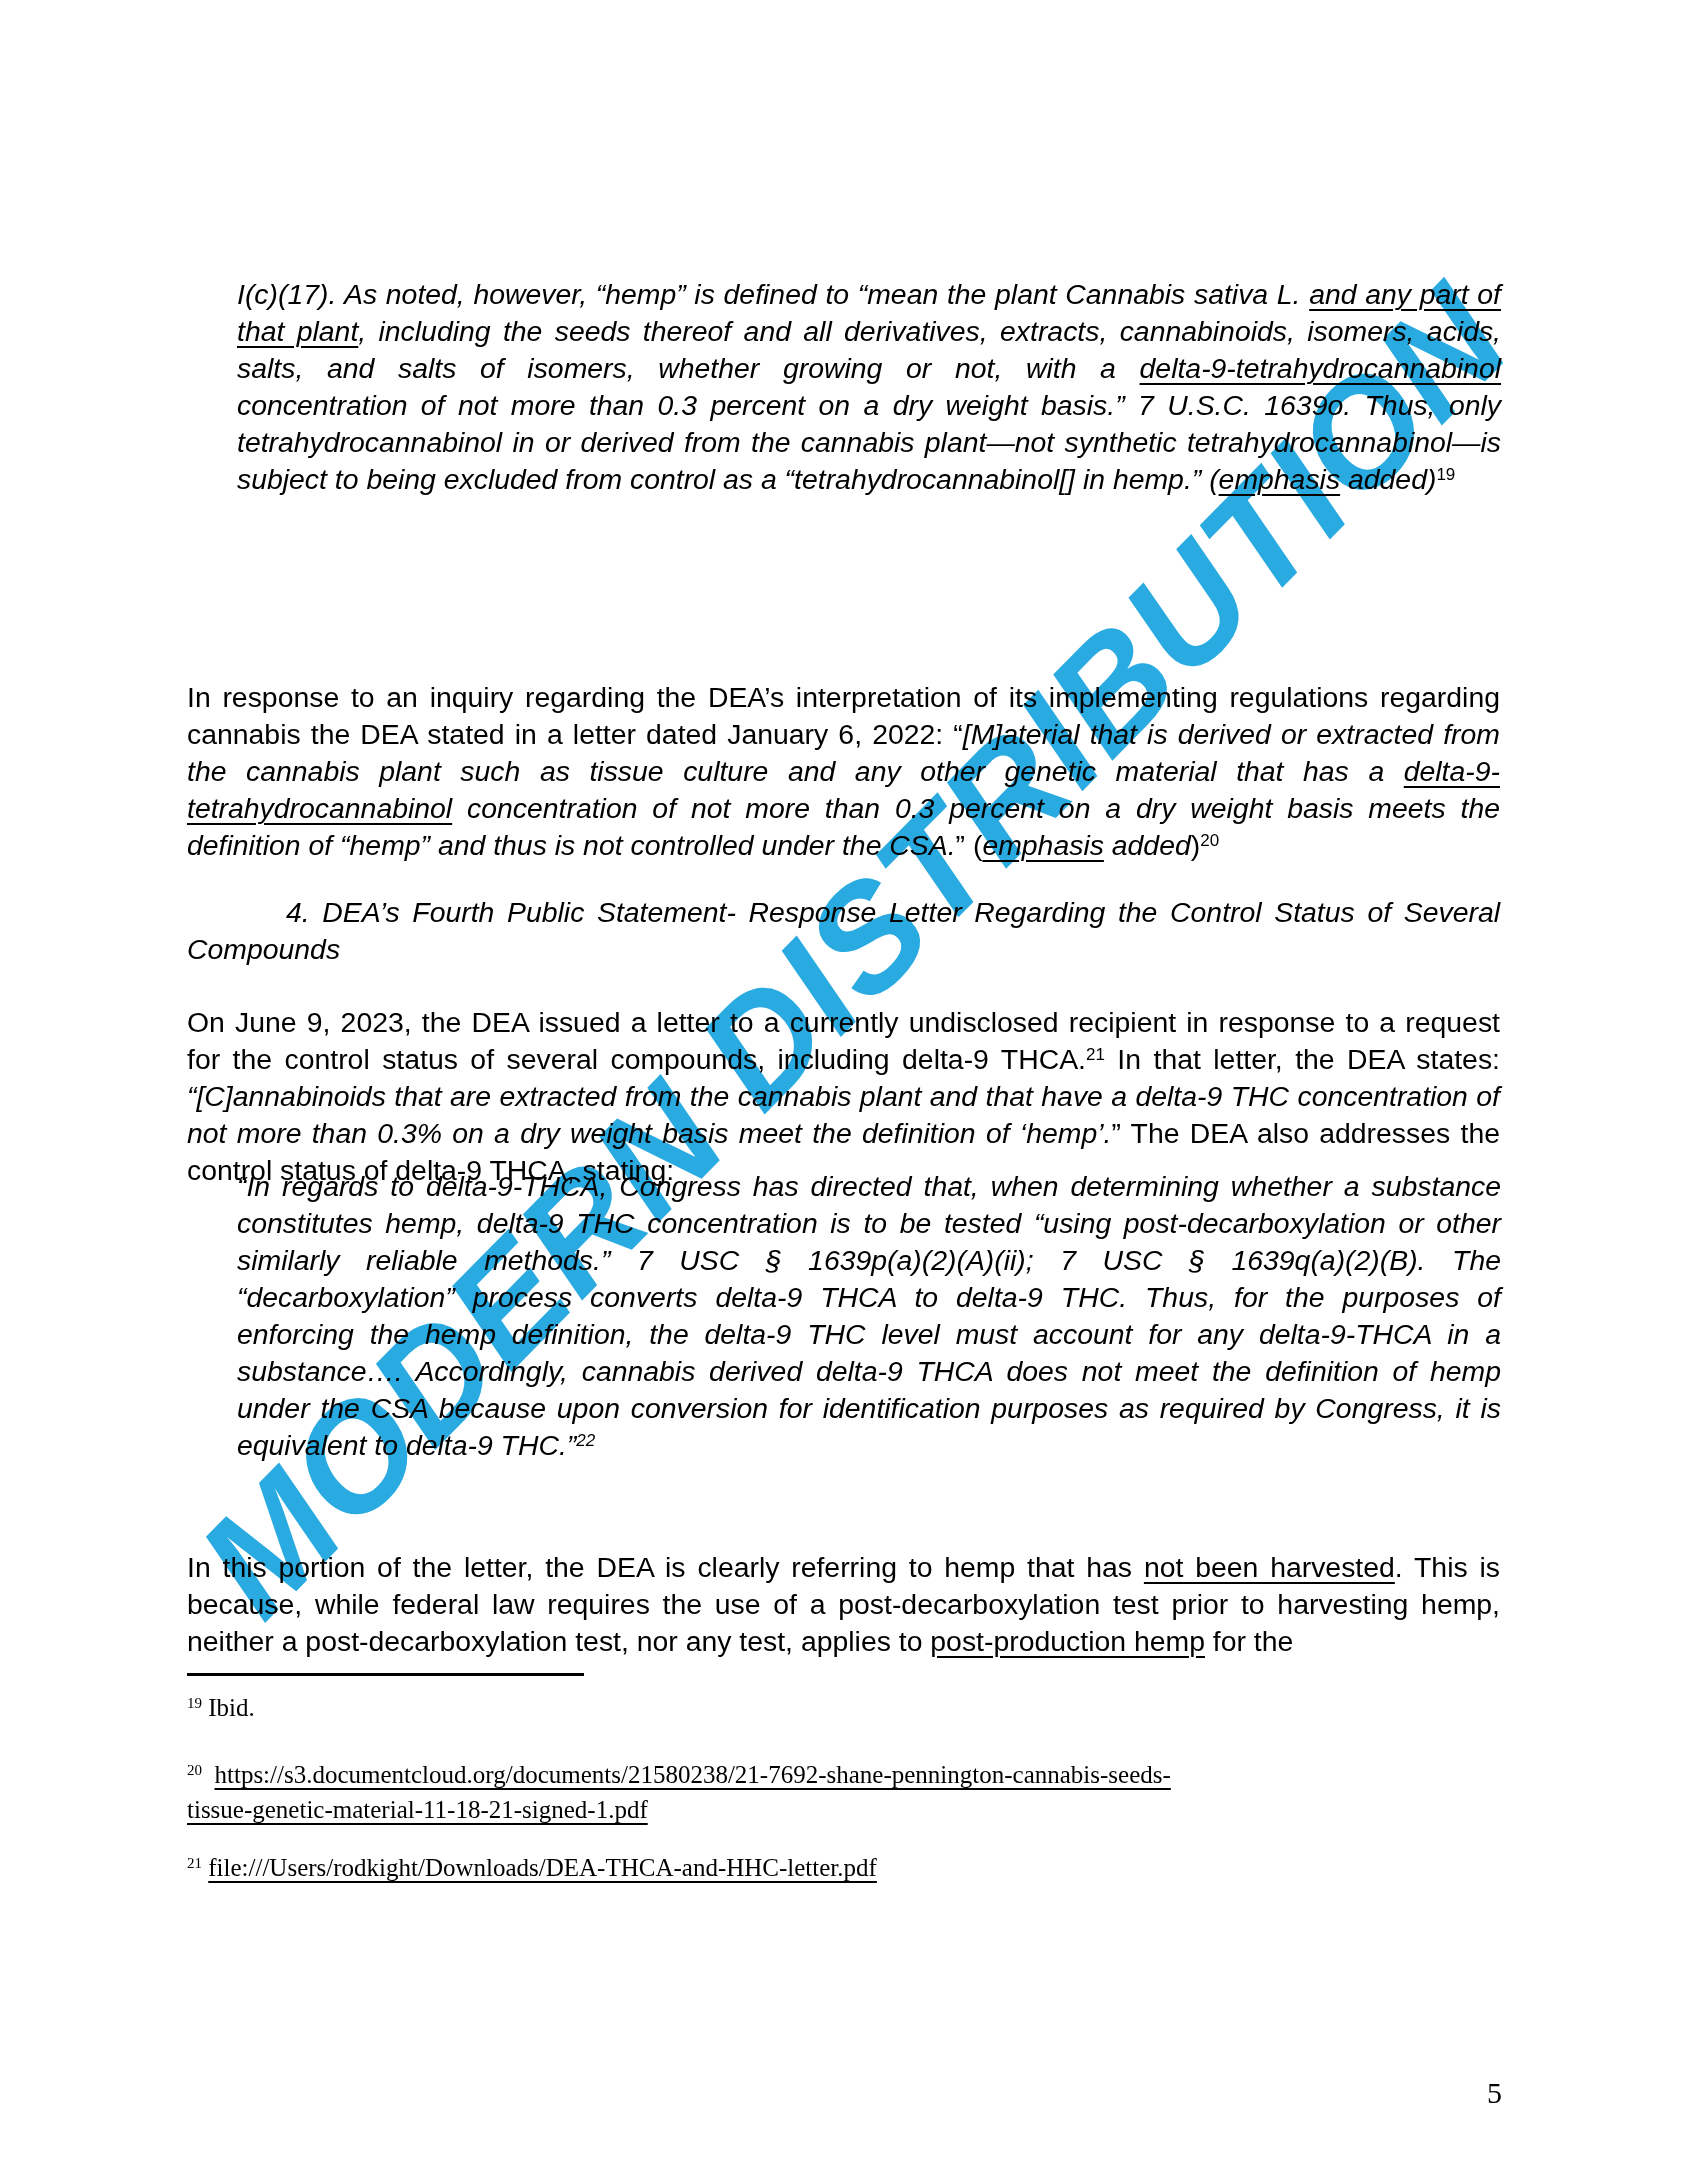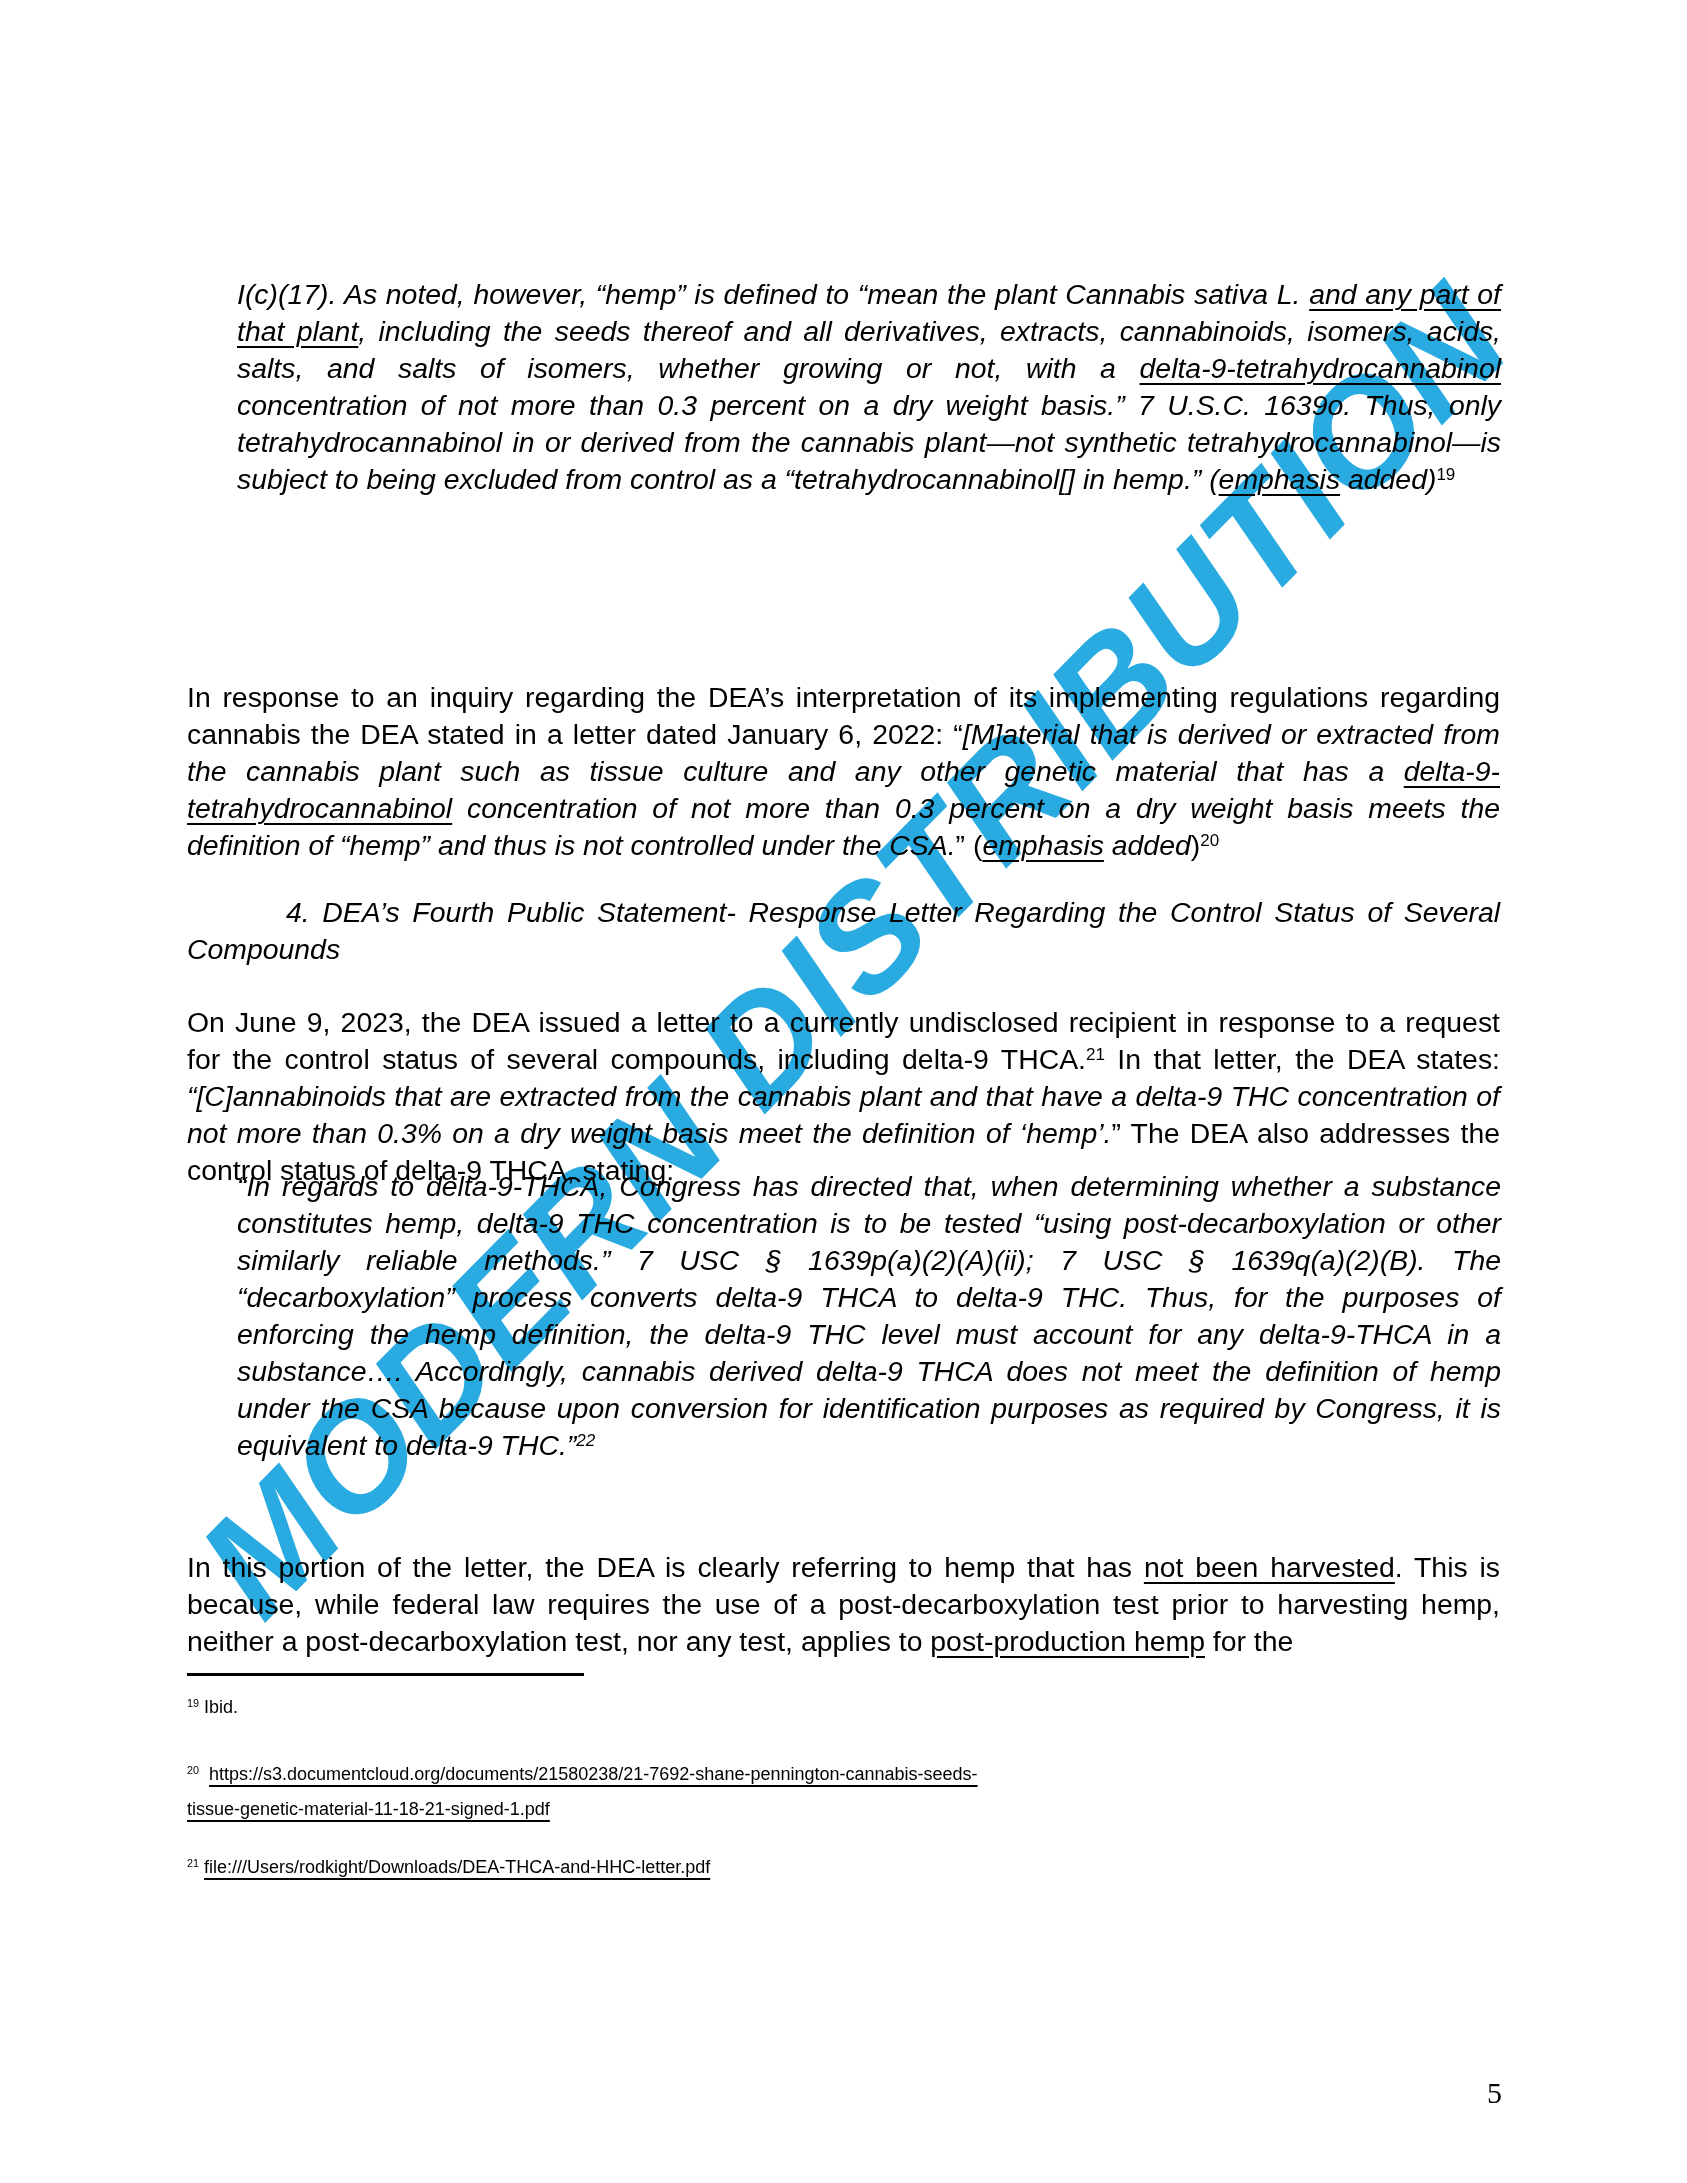--- a/index.html
+++ b/index.html
@@ -29,21 +29,21 @@
   }
   .tb { position: absolute; z-index: 1; }
   .para, .blockquote, .heading { text-align: justify; }
   .blockquote { left: 237px; width: 1264px; }
   .para, .heading { left: 187px; width: 1313px; }
   .heading { font-style: italic; text-indent: 99px; }
   .it { font-style: italic; margin-top: 44px; }
   .ul { text-decoration: underline; text-decoration-thickness: 2px; text-underline-offset: 4.6px; }
   sup { font-size: 60%; line-height: 0; vertical-align: baseline; position: relative; top: -0.55em; }
   .fn-rule { left: 187px; width: 397px; height: 3.3px; background: #000000; }
-  .footnote { left: 187px; width: 1313px; font-size: 18px; line-height: 35px; text-align: left; }
+  .footnote { left: 187px; width: 1313px; font-size: 25px; line-height: 35px; text-align: left; font-family: Liberation Serif, serif; }
   .lnk { cursor: pointer; }
   .page-number {
     left: 1310px; top: 2076px; width: 192px;
     text-align: right;
     font-family: "Liberation Serif", "DejaVu Serif", serif;
     font-size: 30px; line-height: 34px;
   }
   #q1 { top: 276px; }
   #h3 { top: 570px; }
   #p1 { top: 679px; }

